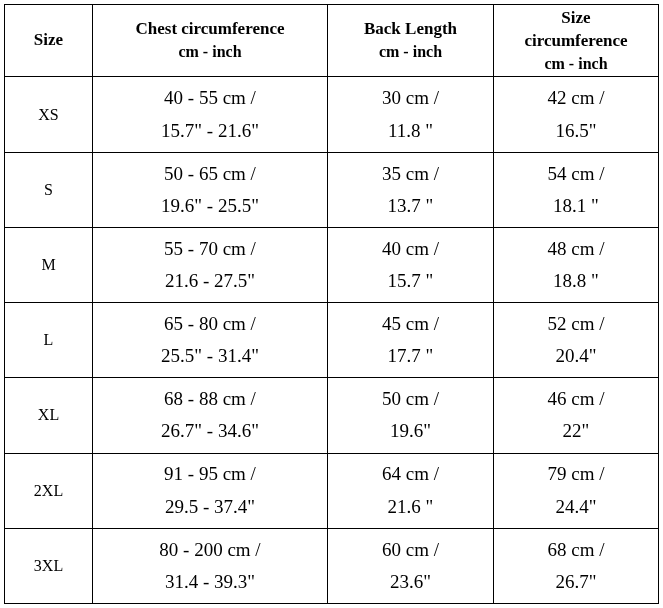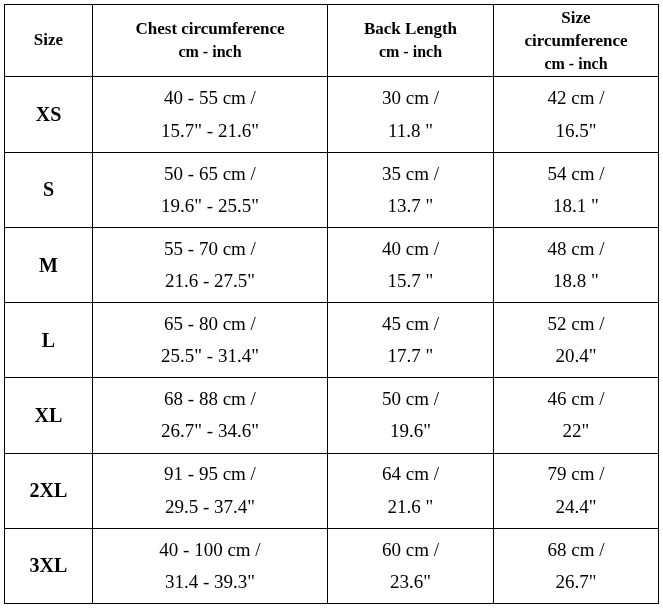--- a/index.html
+++ b/index.html
@@ -50,22 +50,22 @@
   }
   thead th .hdr-line {
     display: block;
   }
   thead th .hdr-sub {
     display: block;
     font-weight: bold;
     font-size: 16px;
   }
   tbody td.size-cell {
-    font-weight: bold;
-    font-size: 20px;
+    font-weight: normal;
+    font-size: 16px;
   }
   tbody td.val-cell {
     font-size: 19px;
     line-height: 1.7;
   }
   tbody td .val-line {
     display: block;
     white-space: nowrap;
   }
   tbody tr {
@@ -197,21 +197,21 @@
         </td>
         <td class="val-cell">
           <span class="val-line">79 cm /</span>
           <span class="val-line">24.4"</span>
         </td>
       </tr>
 
       <tr>
         <td class="size-cell">3XL</td>
         <td class="val-cell">
-          <span class="val-line">40 - 100 cm /</span>
+          <span class="val-line">80 - 200 cm /</span>
           <span class="val-line">31.4 - 39.3"</span>
         </td>
         <td class="val-cell">
           <span class="val-line">60 cm /</span>
           <span class="val-line">23.6"</span>
         </td>
         <td class="val-cell">
           <span class="val-line">68 cm /</span>
           <span class="val-line">26.7"</span>
         </td>

